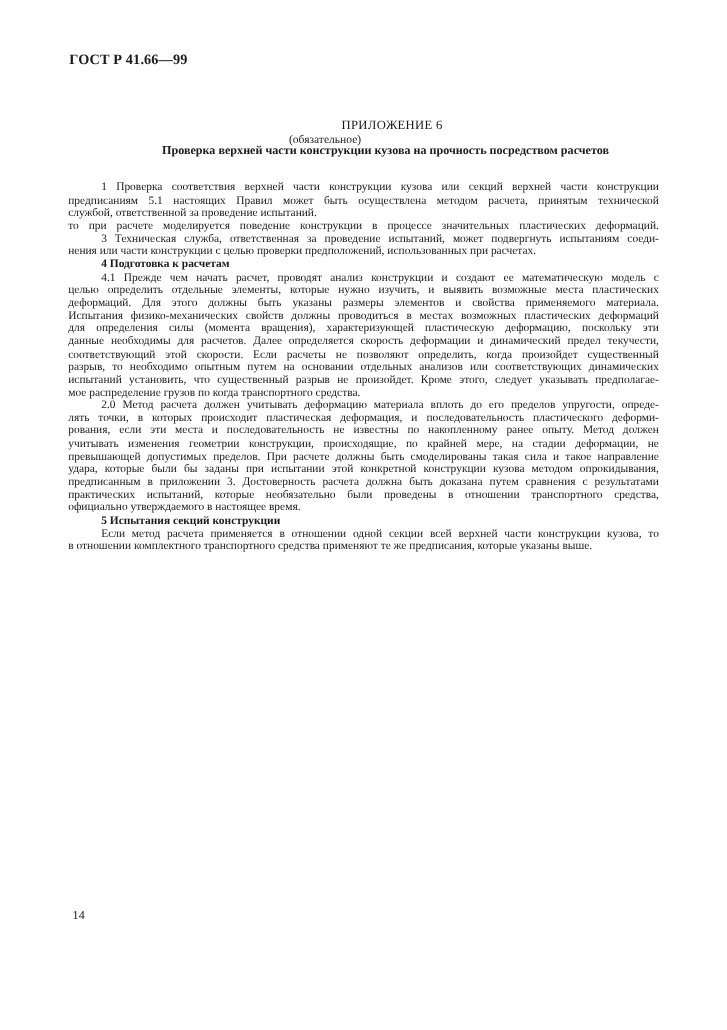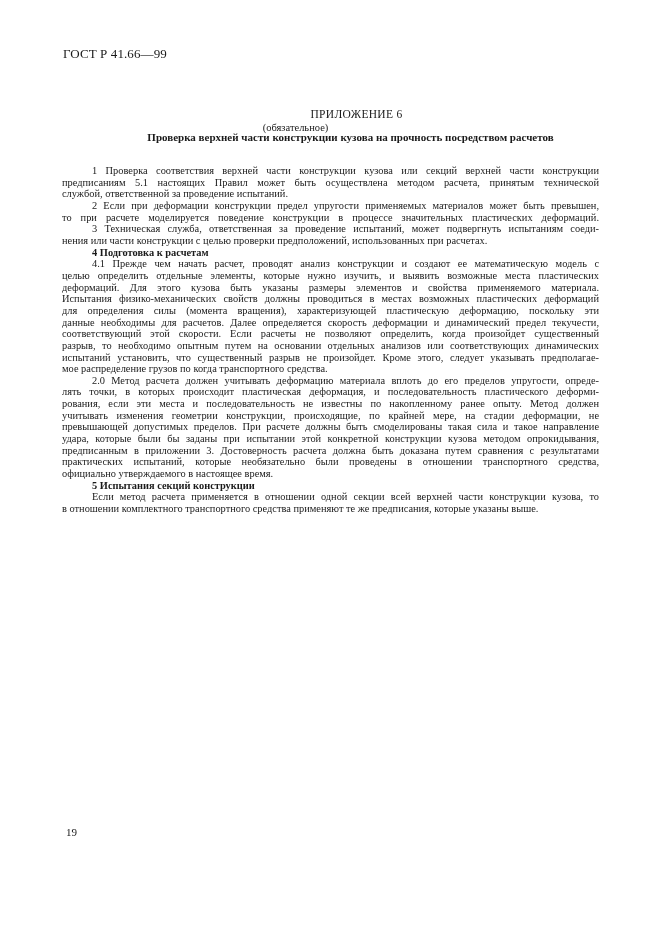--- a/index.html
+++ b/index.html
@@ -3,21 +3,21 @@
   <meta charset="utf-8">
   <style>
     html, body { margin: 0; padding: 0; background: #ffffff; }
     body {
       width: 661px; height: 936px; position: relative; overflow: hidden;
       font-family: "Liberation Serif", "DejaVu Serif", serif;
       color: #1a1a1a;
     }
     .doc-code {
       position: absolute; left: 63px; top: 46px;
-      font-size: 13px; font-weight: normal; letter-spacing: 0.1px;
+      font-size: 13px; font-weight: bold; letter-spacing: 0.1px;
     }
     .appendix-title {
       position: absolute; left: 0; width: 661px; top: 108px;
       text-align: center; font-size: 11.5px; letter-spacing: 0.3px; margin-left: 26px;
     }
     .appendix-sub {
       position: absolute; left: 0; width: 591px; top: 122px;
       text-align: center; font-size: 10.5px;
     }
     .section-title {
@@ -45,28 +45,27 @@
   <div class="doc-code">ГОСТ Р 41.66—99</div>
 
   <div class="appendix-title" style="top:108px;">ПРИЛОЖЕНИЕ 6</div>
   <div class="appendix-sub" style="top:122px;">(обязательное)</div>
   <div class="section-title" style="top:131px;padding-left:20px;">Проверка верхней части конструкции кузова на прочность посредством расчетов</div>
 
   <div class="body-text">
     <span class="line indent">1 Проверка соответствия верхней части конструкции кузова или секций верхней части конструкции</span>
     <span class="line">предписаниям 5.1 настоящих Правил может быть осуществлена методом расчета, принятым технической</span>
     <span class="line last">службой, ответственной за проведение испытаний.</span>
-    <span class="line indent">2 Если при деформации конструкции предел упругости применяемых материалов может быть превышен,</span>
     <span class="line">то при расчете моделируется поведение конструкции в процессе значительных пластических деформаций.</span>
     <span class="line indent">3 Техническая служба, ответственная за проведение испытаний, может подвергнуть испытаниям соеди-</span>
     <span class="line last">нения или части конструкции с целью проверки предположений, использованных при расчетах.</span>
     <span class="line indent heading">4 Подготовка к расчетам</span>
     <span class="line indent">4.1 Прежде чем начать расчет, проводят анализ конструкции и создают ее математическую модель с</span>
     <span class="line">целью определить отдельные элементы, которые нужно изучить, и выявить возможные места пластических</span>
-    <span class="line">деформаций. Для этого кузова быть указаны размеры элементов и свойства применяемого материала.</span>
+    <span class="line">деформаций. Для этого должны быть указаны размеры элементов и свойства применяемого материала.</span>
     <span class="line">Испытания физико-механических свойств должны проводиться в местах возможных пластических деформаций</span>
     <span class="line">для определения силы (момента вращения), характеризующей пластическую деформацию, поскольку эти</span>
     <span class="line">данные необходимы для расчетов. Далее определяется скорость деформации и динамический предел текучести,</span>
     <span class="line">соответствующий этой скорости. Если расчеты не позволяют определить, когда произойдет существенный</span>
     <span class="line">разрыв, то необходимо опытным путем на основании отдельных анализов или соответствующих динамических</span>
     <span class="line">испытаний установить, что существенный разрыв не произойдет. Кроме этого, следует указывать предполагае-</span>
     <span class="line last">мое распределение грузов по когда транспортного средства.</span>
     <span class="line indent">2.0 Метод расчета должен учитывать деформацию материала вплоть до его пределов упругости, опреде-</span>
     <span class="line">лять точки, в которых происходит пластическая деформация, и последовательность пластического деформи-</span>
     <span class="line">рования, если эти места и последовательность не известны по накопленному ранее опыту. Метод должен</span>
@@ -74,14 +73,14 @@
     <span class="line">превышающей допустимых пределов. При расчете должны быть смоделированы такая сила и такое направление</span>
     <span class="line">удара, которые были бы заданы при испытании этой конкретной конструкции кузова методом опрокидывания,</span>
     <span class="line">предписанным в приложении 3. Достоверность расчета должна быть доказана путем сравнения с результатами</span>
     <span class="line">практических испытаний, которые необязательно были проведены в отношении транспортного средства,</span>
     <span class="line last">официально утверждаемого в настоящее время.</span>
     <span class="line indent heading">5 Испытания секций конструкции</span>
     <span class="line indent">Если метод расчета применяется в отношении одной секции всей верхней части конструкции кузова, то</span>
     <span class="line last">в отношении комплектного транспортного средства применяют те же предписания, которые указаны выше.</span>
   </div>
 
-  <div class="page-number">19</div>
+  <div class="page-number">14</div>
 </div>
 
 </body></html>

